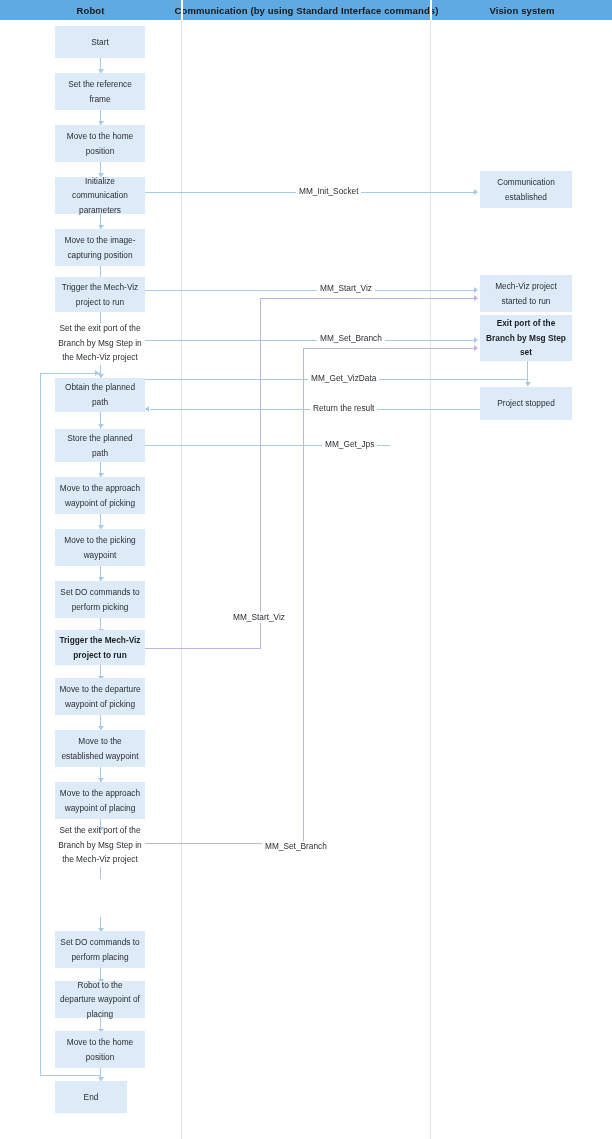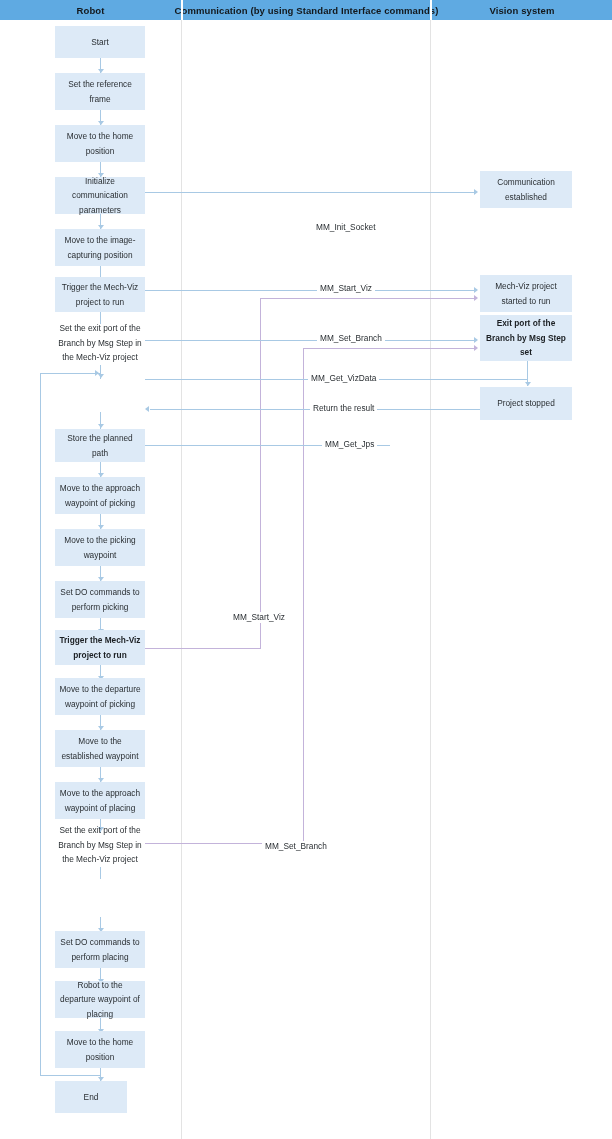--- a/index.html
+++ b/index.html
@@ -158,21 +158,21 @@
   <div class="ln v blue" style="left:100px;top:1068px;height:14px;"></div>
   <div class="ah down blue-a" style="left:97.5px;top:1077px;"></div>
 
   <div class="ln h blue" style="left:40px;top:1075px;width:60px;"></div>
   <div class="ln v blue" style="left:40px;top:373px;height:702px;"></div>
   <div class="ln h blue" style="left:40px;top:373px;width:60px;"></div>
   <div class="ah right blue-a" style="left:95px;top:370px;"></div>
 
   <div class="ln h blue" style="left:145px;top:192px;width:330px;"></div>
   <div class="ah right blue-a" style="left:474px;top:189px;"></div>
-  <div class="msg" style="left:313px;top:186px;margin-top:36px;">MM_Init_Socket</div>
+  <div class="msg" style="left:296px;top:186px;">MM_Init_Socket</div>
 
   <div class="ln h blue" style="left:145px;top:290px;width:330px;"></div>
   <div class="ah right blue-a" style="left:474px;top:287px;"></div>
   <div class="msg" style="left:317px;top:283px;">MM_Start_Viz</div>
 
   <div class="ln h purple" style="left:260px;top:298px;width:215px;"></div>
   <div class="ah right purple-a" style="left:474px;top:295px;"></div>
   <div class="ln v purple" style="left:260px;top:298px;height:350px;"></div>
   <div class="ln h purple" style="left:145px;top:648px;width:116px;"></div>
 
@@ -217,20 +217,23 @@
     </div>
   <div class="node" style="left:55px;top:229px;width:90px;height:37px;">
       <span>Move to the image-capturing position</span>
     </div>
   <div class="node" style="left:55px;top:277px;width:90px;height:35px;">
       <span>Trigger the Mech-Viz project to run</span>
     </div>
   <div class="node plain" style="left:50px;top:320px;width:100px;height:46px;">
       <span>Set the exit port of the Branch by Msg Step in the Mech-Viz project</span>
     </div>
+  <div class="node" style="left:55px;top:378px;width:90px;height:34px;">
+      <span>Obtain the planned path</span>
+    </div>
   <div class="node" style="left:55px;top:429px;width:90px;height:33px;">
       <span>Store the planned path</span>
     </div>
   <div class="node" style="left:55px;top:477px;width:90px;height:37px;">
       <span>Move to the approach waypoint of picking</span>
     </div>
   <div class="node" style="left:55px;top:529px;width:90px;height:37px;">
       <span>Move to the picking waypoint</span>
     </div>
   <div class="node" style="left:55px;top:581px;width:90px;height:37px;">

